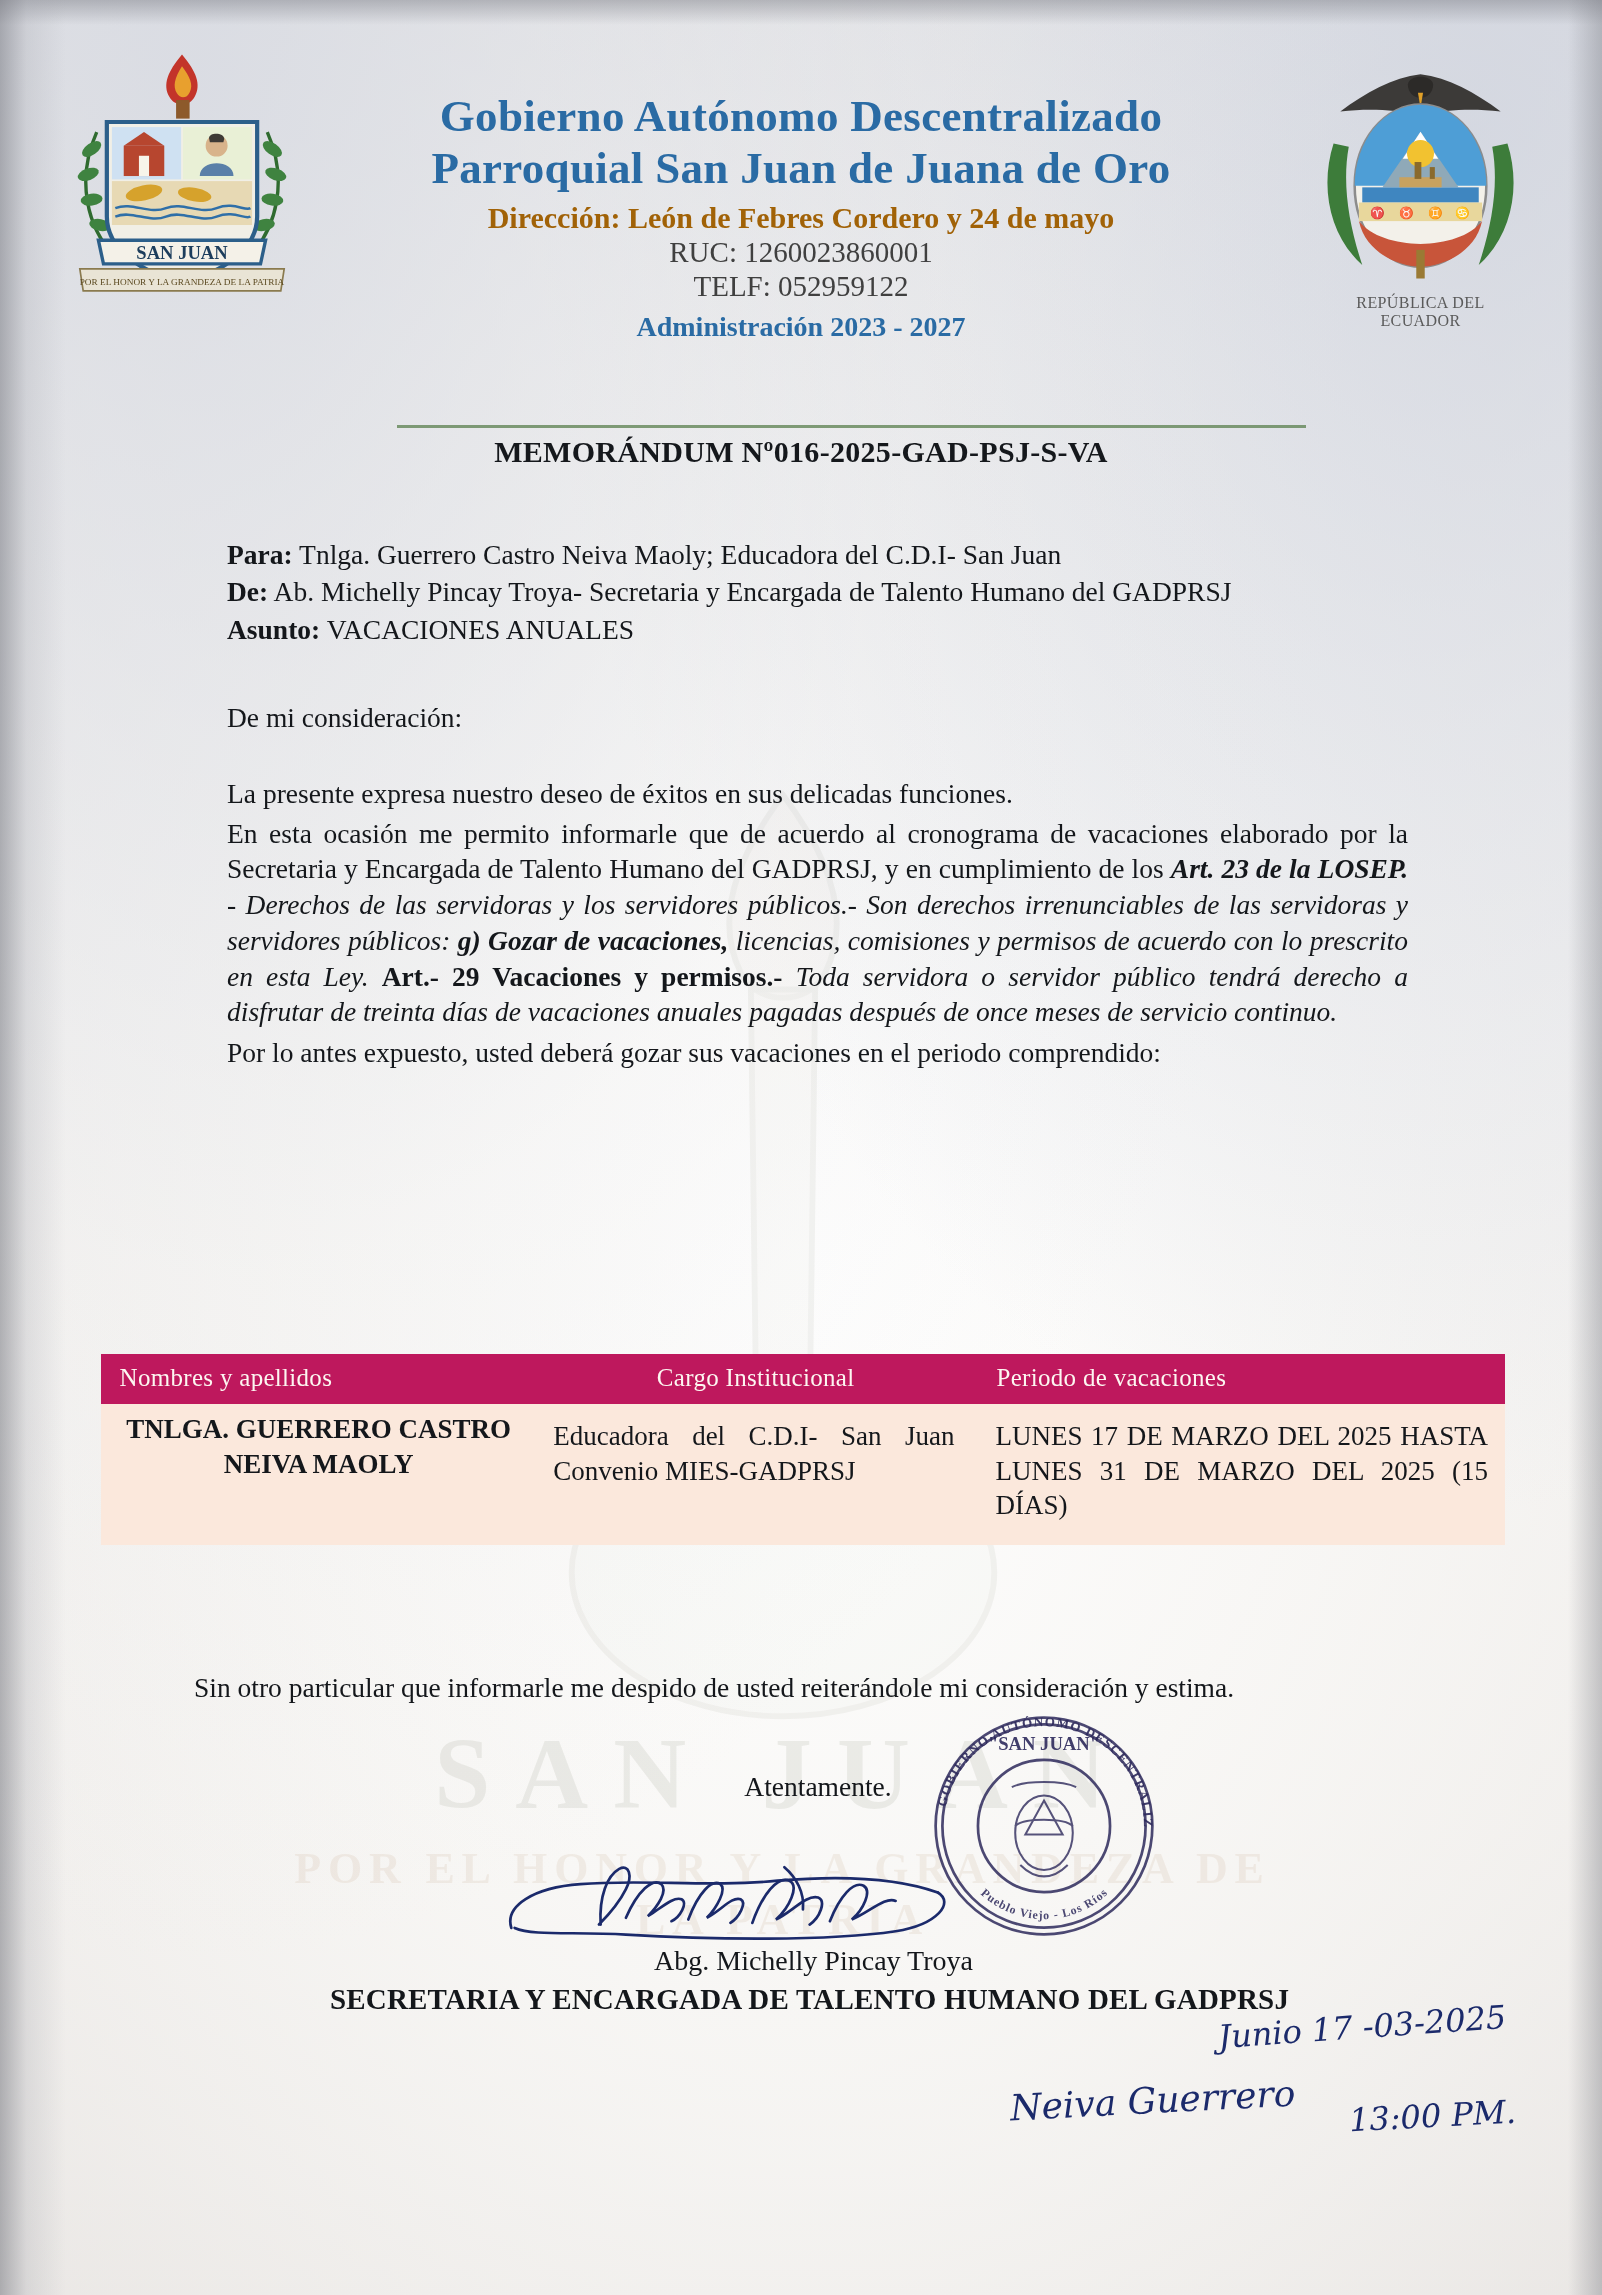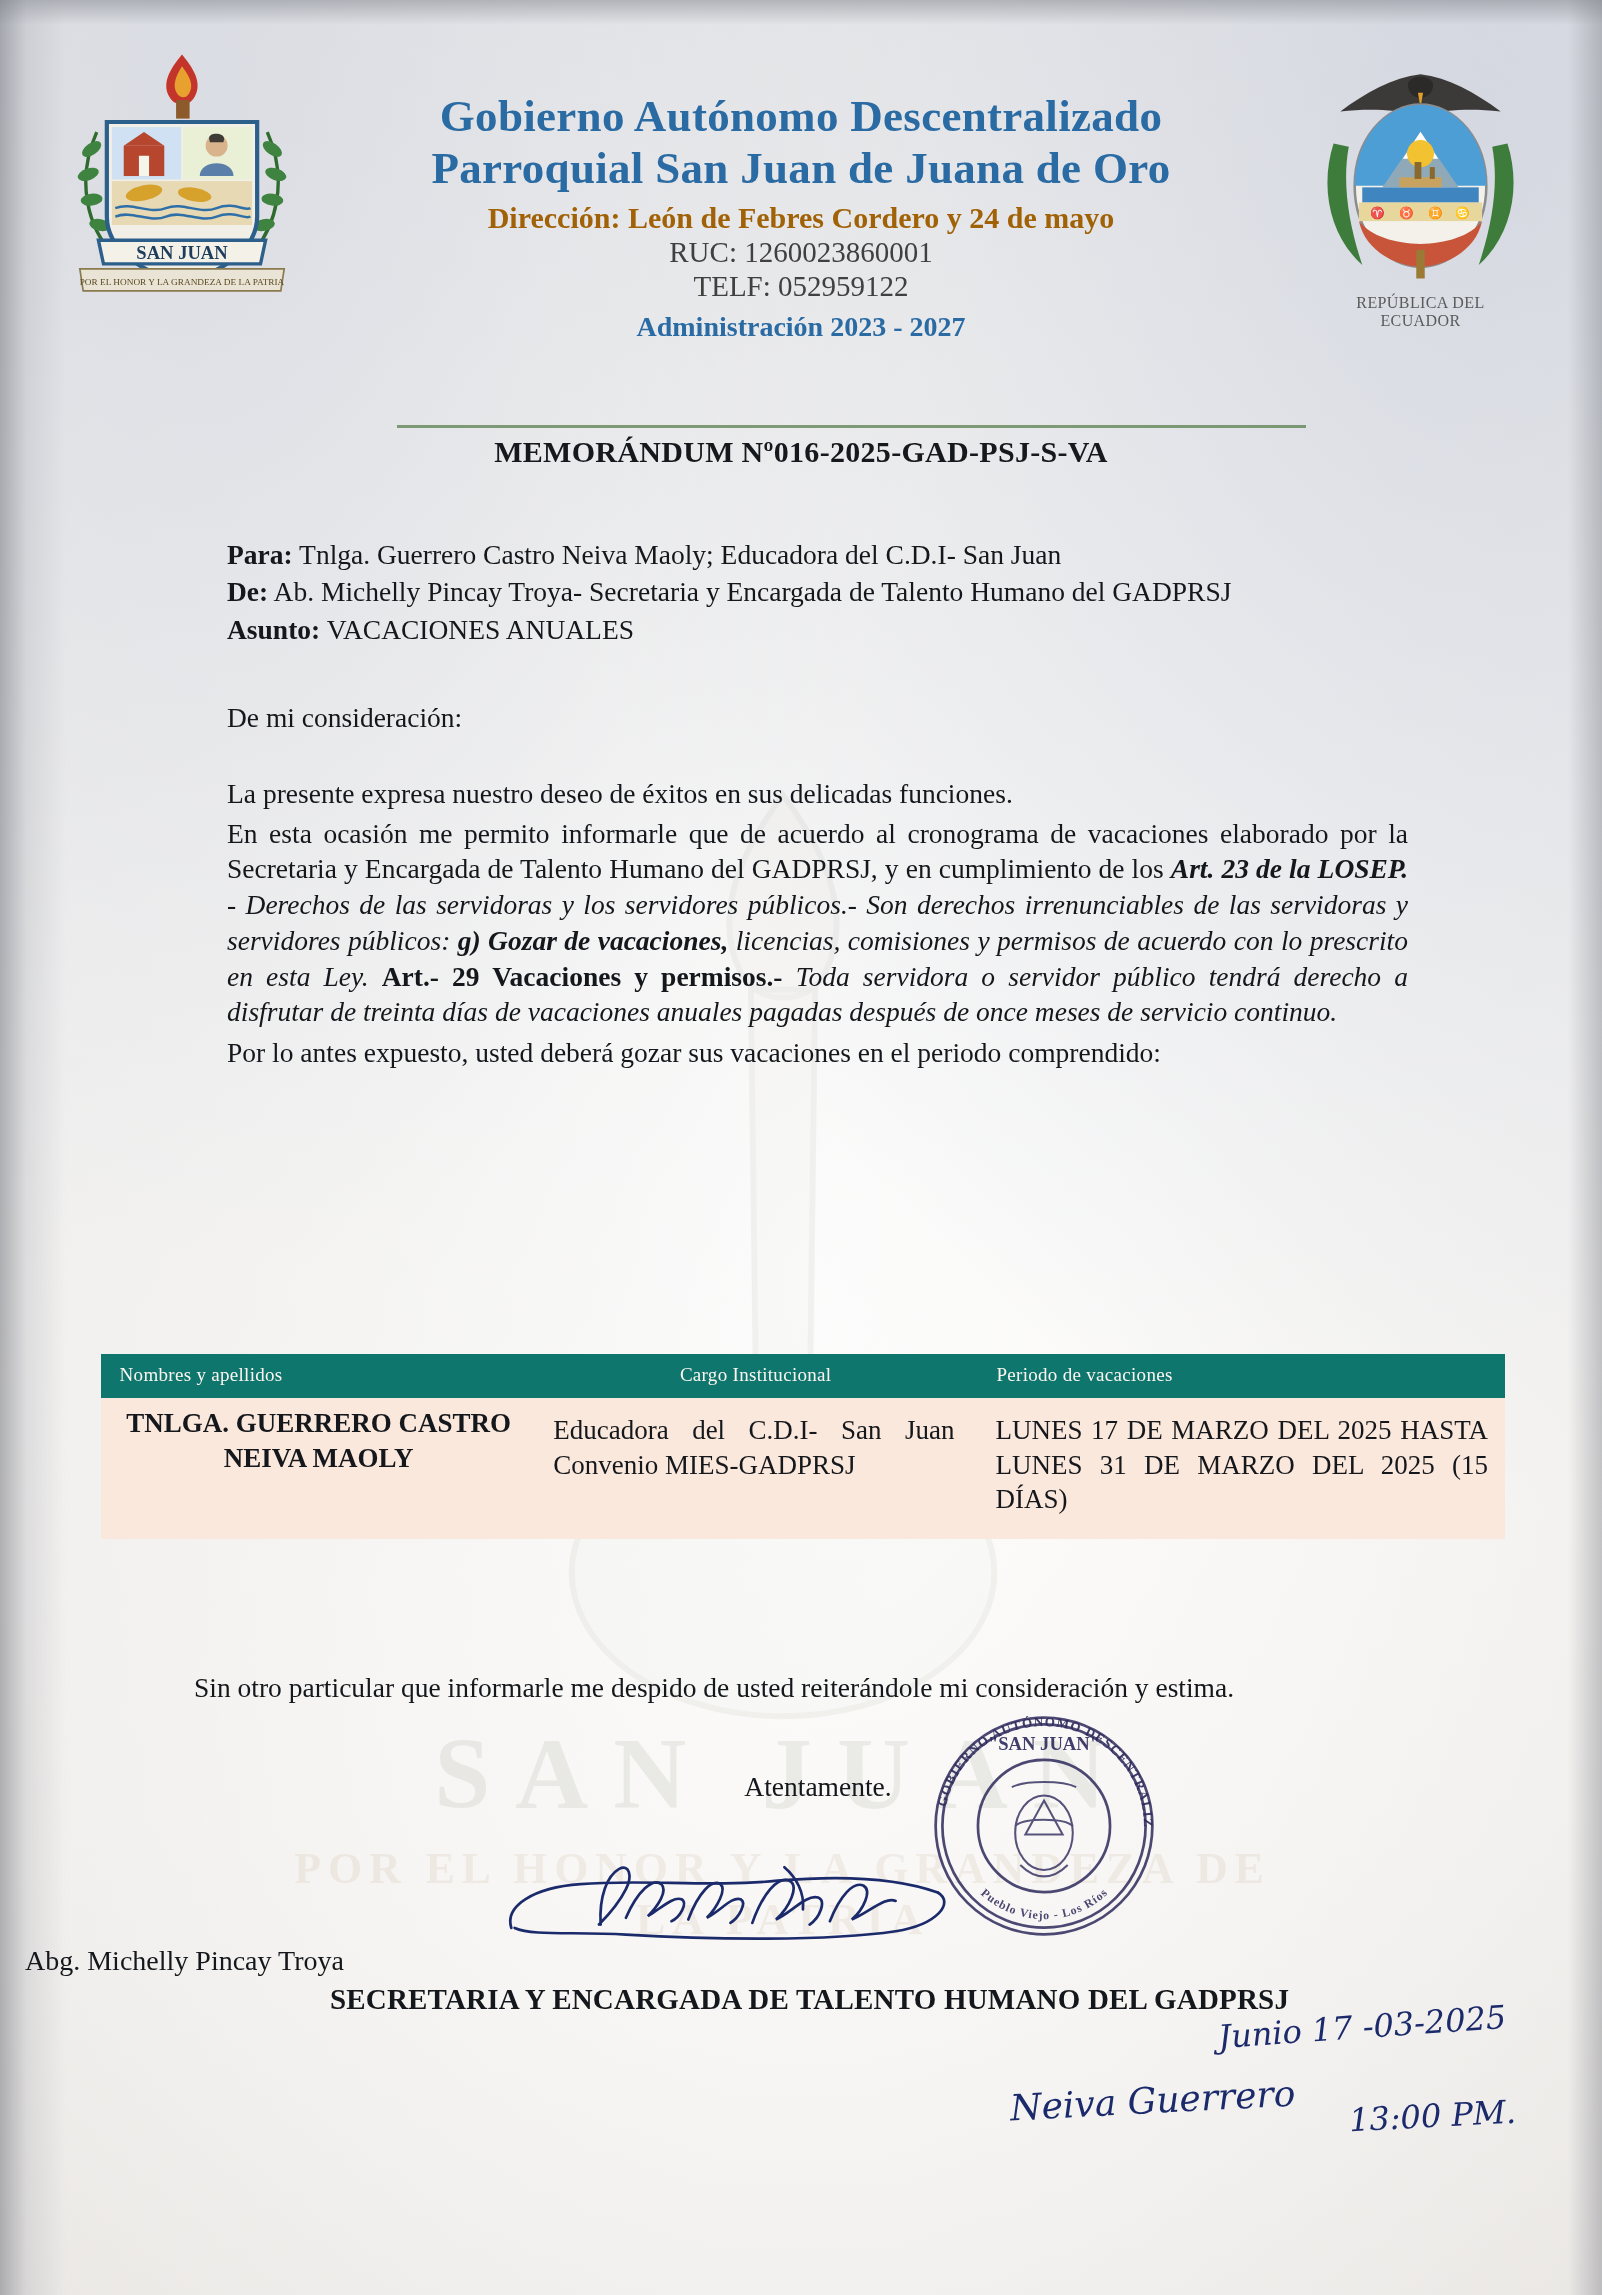--- a/index.html
+++ b/index.html
@@ -199,23 +199,23 @@
   .vac-table {
     position: absolute;
     left: 101px;
     top: 1354px;
     width: 1404px;
     border-collapse: collapse;
     font-family: "Liberation Serif", serif;
     table-layout: fixed;
   }
   .vac-table th {
-    background: #0f766e;
+    background: #be185d;
     color: #fdf6f1;
-    font-size: 19px;
+    font-size: 25px;
     font-weight: 400;
     text-align: left;
     padding: 10px 15px 12px 18.6px;
     letter-spacing: 0.3px;
   }
   .vac-table th.c2 { text-align: center; }
   .vac-table th.c3 { text-align: left; padding-left: 25px; }
   .vac-table td {
     background: #fbe8dc;
     color: #14171b;
@@ -254,21 +254,21 @@
     text-align: center;
     font-size: 27.5px;
     color: #14171b;
     font-family: "Liberation Serif", serif;
     padding-left: 34px;
   }
   .sign-name {
     position: absolute;
     left: 0; right: 0;
     top: 1945px;
-    text-align: left;
+    text-align: center;
     font-size: 28px;
     color: #14171b;
     font-family: "Liberation Serif", serif;
     padding-left: 25px;
   }
   .sign-role {
     position: absolute;
     left: 0; right: 0;
     top: 1983px;
     text-align: center;

